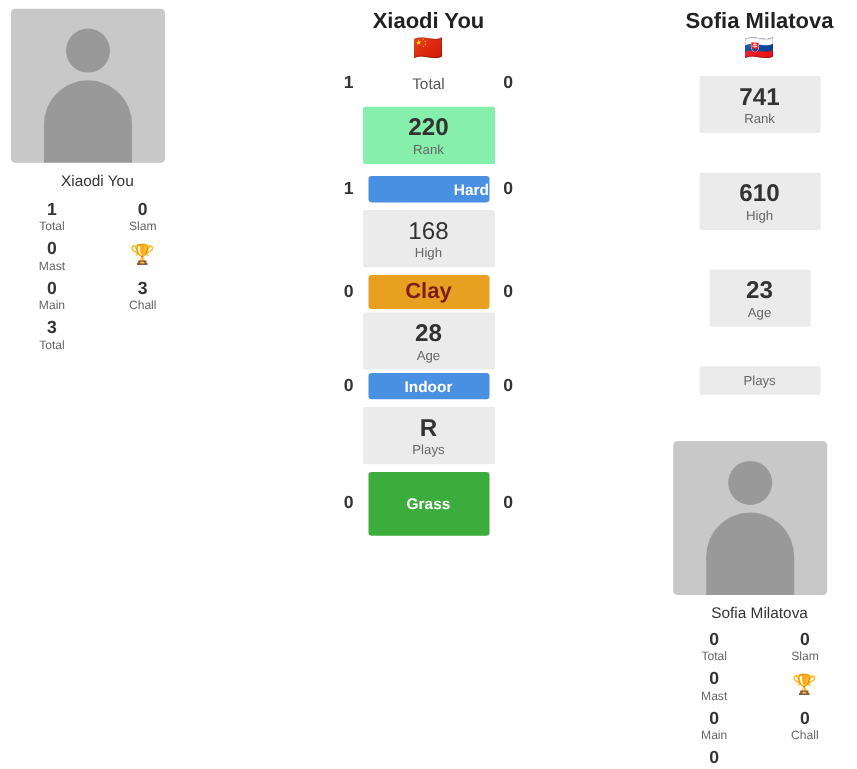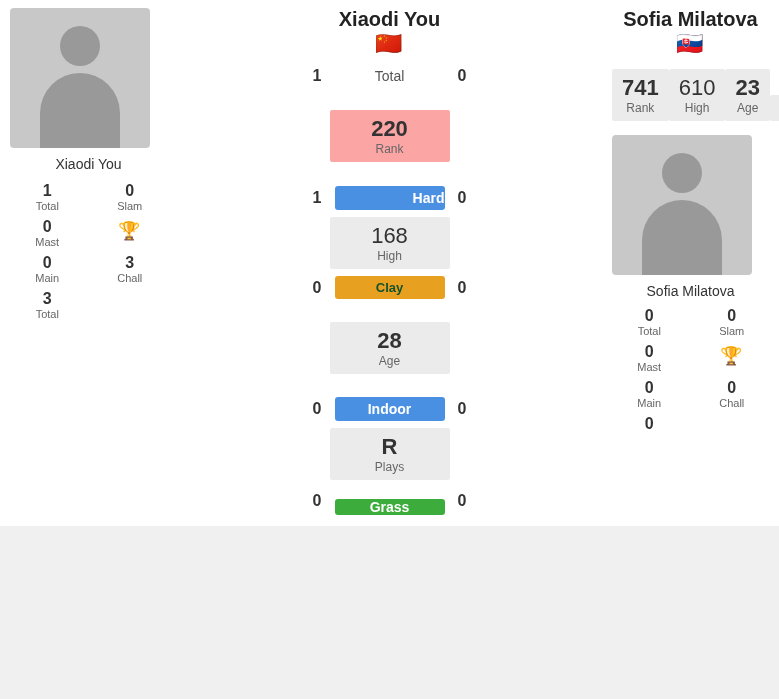--- a/index.html
+++ b/index.html
@@ -98,22 +98,22 @@
       flex-direction: column;
       align-items: center;
     }
     .col-right {
       width: 175px;
       padding: 8px 10px 8px 8px;
     }
 
     .right-col-inner {
       display: flex;
-      flex-direction: row;
-      align-items: flex-end;
+      flex-direction: column;
+      align-items: center;
     }
 
   </style>
 </head>
 <body>
 
 <div class="main-container">
 
   <div class="full-layout">
 
@@ -159,61 +159,61 @@
       </div>
 
       <div style="width:100%;display:flex;flex-direction:column;align-items:center;margin-top:2px;">
 
         <div style="display:flex;align-items:center;width:100%;justify-content:center;margin:4px 0;">
           <span style="width:35px;text-align:center;font-size:16px;font-weight:bold;color:#333;">1</span>
           <span style="width:110px;text-align:center;font-size:14px;color:#555;">Total</span>
           <span style="width:35px;text-align:center;font-size:16px;font-weight:bold;color:#333;">0</span>
         </div>
 
-        <div style="background:#fca5a5;border-radius:2px;padding:6px 30px;margin:21px 0;text-align:center;width:120px;">
+        <div style="background:#86efac;border-radius:2px;padding:6px 30px;margin:8px 0;text-align:center;width:120px;">
           <div style="font-size:22px;font-weight:bold;color:#333;">220</div>
           <div style="font-size:12px;color:#666;">Rank</div>
         </div>
 
         <div style="display:flex;align-items:center;width:100%;justify-content:center;margin:3px 0;">
           <span style="width:35px;text-align:center;font-size:16px;font-weight:bold;color:#333;">1</span>
           <span style="width:110px;text-align:right;padding:4px 0;border-radius:3px;font-size:14px;font-weight:bold;color:#fff;background:#4a90e2;">Hard</span>
           <span style="width:35px;text-align:center;font-size:16px;font-weight:bold;color:#333;">0</span>
         </div>
 
         <div style="background:#ebebeb;border-radius:2px;padding:6px 20px;margin:4px 0;text-align:center;width:120px;">
           <div style="font-size:22px;font-weight:normal;color:#333;">168</div>
           <div style="font-size:12px;color:#666;">High</div>
         </div>
 
         <div style="display:flex;align-items:center;width:100%;justify-content:center;margin:3px 0;">
           <span style="width:35px;text-align:center;font-size:16px;font-weight:bold;color:#333;">0</span>
-          <span style="width:110px;text-align:center;padding:4px 0;border-radius:3px;font-size:13px;font-weight:bold;color:#14532d;background:#e8a020;">Clay</span>
-          <span style="width:35px;text-align:center;font-size:16px;font-weight:bold;color:#333;">0</span>
-        </div>
-
-        <div style="background:#ebebeb;border-radius:2px;padding:6px 20px;margin:20px 0;text-align:center;width:120px;">
+          <span style="width:110px;text-align:center;padding:4px 0;border-radius:3px;font-size:20px;font-weight:bold;color:#7f1d1d;background:#e8a020;">Clay</span>
+          <span style="width:35px;text-align:center;font-size:16px;font-weight:bold;color:#333;">0</span>
+        </div>
+
+        <div style="background:#ebebeb;border-radius:2px;padding:6px 20px;margin:0 0;text-align:center;width:120px;">
           <div style="font-size:22px;font-weight:bold;color:#333;">28</div>
           <div style="font-size:12px;color:#666;">Age</div>
         </div>
 
         <div style="display:flex;align-items:center;width:100%;justify-content:center;margin:3px 0;">
           <span style="width:35px;text-align:center;font-size:16px;font-weight:bold;color:#333;">0</span>
           <span style="width:110px;text-align:center;padding:4px 0;border-radius:3px;font-size:14px;font-weight:bold;color:#fff;background:#4a90e2;">Indoor</span>
           <span style="width:35px;text-align:center;font-size:16px;font-weight:bold;color:#333;">0</span>
         </div>
 
         <div style="background:#ebebeb;border-radius:2px;padding:6px 20px;margin:4px 0;text-align:center;width:120px;">
           <div style="font-size:22px;font-weight:bold;color:#333;">R</div>
           <div style="font-size:12px;color:#666;">Plays</div>
         </div>
 
         <div style="display:flex;align-items:center;width:100%;justify-content:center;margin:3px 0;">
           <span style="width:35px;text-align:center;font-size:16px;font-weight:bold;color:#333;">0</span>
-          <span style="width:110px;text-align:center;padding:0 0;border-radius:3px;font-size:14px;font-weight:bold;color:#fff;background:#3cad3c;margin-top:12px;">Grass</span>
+          <span style="width:110px;text-align:center;padding:21px 0;border-radius:3px;font-size:14px;font-weight:bold;color:#fff;background:#3cad3c;">Grass</span>
           <span style="width:35px;text-align:center;font-size:16px;font-weight:bold;color:#333;">0</span>
         </div>
       </div>
     </div>
 
     <div class="col-right">
 
       <div style="text-align:center;margin-bottom:8px;">
         <div style="font-size:20px;font-weight:bold;color:#222;">Sofia Milatova</div>
         <div style="text-align:center;font-size:22px;">🇸🇰</div>
@@ -222,21 +222,21 @@
       <div class="right-col-inner">
 
         <div style="background:#ebebeb;border-radius:2px;padding:6px 10px;margin:4px 0;text-align:center;width:110px;">
           <div style="font-size:22px;font-weight:bold;color:#333;">741</div>
           <div style="font-size:12px;color:#666;">Rank</div>
         </div>
 
         <div style="height:28px;"></div>
 
         <div style="background:#ebebeb;border-radius:2px;padding:6px 10px;margin:4px 0;text-align:center;width:110px;">
-          <div style="font-size:22px;font-weight:normal;color:#333;">610</div>
+          <div style="font-size:22px;font-weight:bold;color:#333;">610</div>
           <div style="font-size:12px;color:#666;">High</div>
         </div>
 
         <div style="height:28px;"></div>
 
         <div style="background:#ebebeb;border-radius:2px;padding:6px 10px;margin:4px 0;text-align:center;width:92px;">
           <div style="font-size:22px;font-weight:bold;color:#333;">23</div>
           <div style="font-size:12px;color:#666;">Age</div>
         </div>
 

